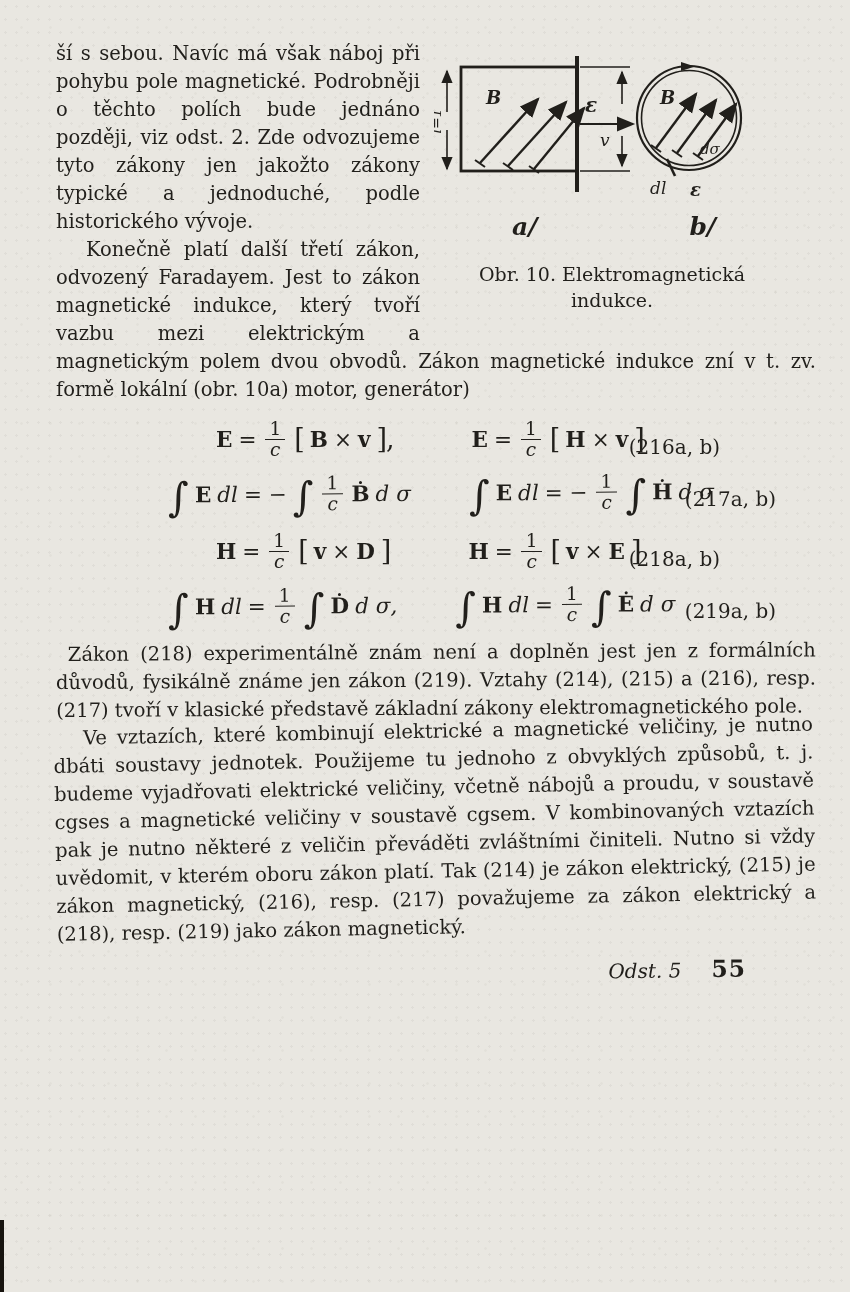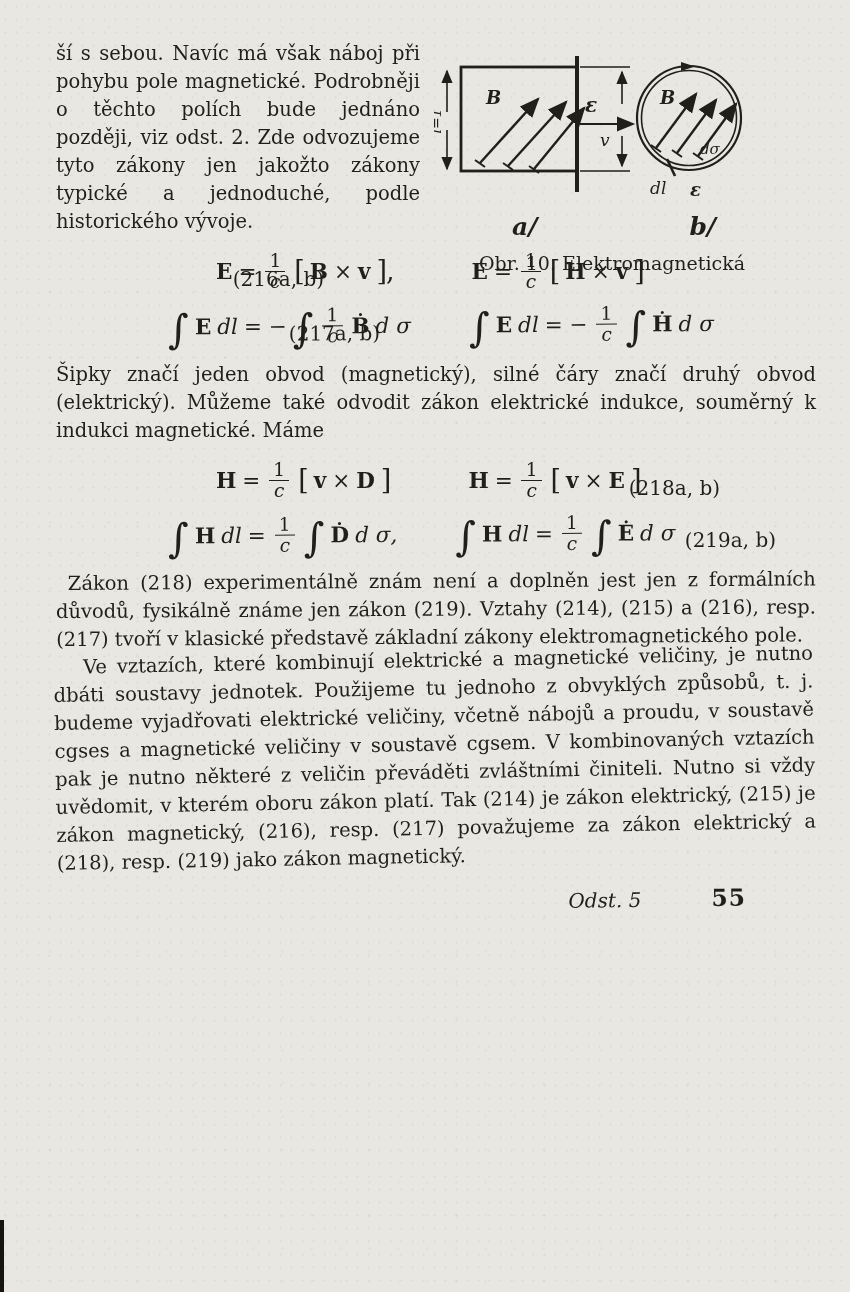--- a/index.html
+++ b/index.html
@@ -24,21 +24,21 @@
   .indent-sm{text-indent:12px;}
   .t1{transform:rotate(-0.35deg);transform-origin:0 50%;}
   .t2{transform:rotate(-0.7deg);transform-origin:0 60%;}
   .t3{transform:rotate(-1.1deg);transform-origin:0 75%;}
 
   
   figure.fig{float:right;width:382px;height:276px;margin:2px 0 4px 14px;position:relative;}
   .fig svg{display:block;}
   .fig-sublabels{display:flex;justify-content:space-between;padding:0 100px 0 78px;
     font-style:italic;font-weight:bold;font-size:25px;margin-top:0;}
-  .fig-caption{text-align:center;font-size:19px;line-height:26px;margin-top:9px;padding-right:26px;}
+  .fig-caption{text-align:center;font-size:19px;line-height:26px;margin-top:20px;padding-right:26px;}
 
   
   .eq-row{position:relative;display:flex;align-items:center;margin:15px 0 13px;}
   .eq-row.vec-row{padding-left:160px;gap:78px;}
   .eq-row.int-row{padding-left:112px;gap:58px;}
   .eq{display:inline-flex;align-items:center;gap:6px;font-size:21.5px;white-space:nowrap;}
   .vec{font-weight:bold;}
   .ital{font-style:italic;}
   .frac{display:inline-flex;flex-direction:column;align-items:center;line-height:1.08;font-size:18.5px;margin:0 2px;}
   .frac .num{padding:0 5px;}
@@ -46,21 +46,21 @@
   .int{font-size:40px;line-height:0;position:relative;top:3px;}
   .br{font-size:27px;position:relative;top:-1px;letter-spacing:-1px;}
   .eq-label{position:absolute;font-size:20px;margin-top:16px;}
   .eq-row.vec-row .eq-label{right:96px;}
   .eq-row.int-row .eq-label{right:40px;}
 
   
   .footer{display:flex;justify-content:flex-end;align-items:baseline;gap:30px;
     padding:14px 70px 0 0;font-size:20px;}
   .footer .odst{font-style:italic;margin-left:17px;}
-  .footer .pnum{font-weight:bold;font-size:23.5px;letter-spacing:1px;margin-left:40px;}
+  .footer .pnum{font-weight:bold;font-size:23.5px;letter-spacing:1px;}
 
   svg text{font-family:"DejaVu Serif","Liberation Serif",serif;fill:#211f1b;}
 </style>
 </head>
 <body>
 
 <div class="page">
   <div class="content">
 
     <div class="top-block">
@@ -116,24 +116,26 @@
           <text x="266" y="112" font-size="15" font-style="italic">dσ</text>
           <text x="216" y="152" font-size="17" font-style="italic">dl</text>
           <text x="256" y="154" font-size="18" font-style="italic" font-weight="bold">ε</text>
         </svg>
         <div class="fig-sublabels">
           <span>a/</span>
           <span>b/</span>
         </div>
         <figcaption class="fig-caption">
           <div>Obr. 10. Elektromagnetická</div>
+          <div>indukce.</div>
         </figcaption>
       </figure>
 
       <p class="body-text">ší s sebou. Navíc má však náboj při pohybu pole magnetické. Podrobněji o těchto polích bude jednáno později, viz odst. 2. Zde odvozujeme tyto zákony jen jakožto zákony typické a jednoduché, podle historického vývoje.</p>
+      <p class="body-text indent">Konečně platí další třetí zákon, odvozený Faradayem. Jest to zákon magnetické indukce, který tvoří vazbu mezi elektrickým a magnetickým polem dvou obvodů. Zákon magnetické indukce zní v t. zv. formě lokální (obr. 10a) motor, generátor)</p>
     </div>
 
     <div class="eq-row vec-row">
       <span class="eq">
         <span class="vec">E</span>
         <span>=</span>
         <span class="frac">
             <span class="num">1</span>
             <span class="den">c</span>
           </span>
@@ -183,21 +185,20 @@
             <span class="num">1</span>
             <span class="den">c</span>
           </span>
         <span class="int">∫</span>
         <span class="vec">Ḣ</span>
         <span class="ital">d σ</span>
       </span>
       <span class="eq-label">(217a, b)</span>
     </div>
 
-    <p class="body-text">Šipky značí jeden obvod (magnetický), silné čáry značí druhý obvod (elektrický). Můžeme také odvodit zákon elektrické indukce, souměrný k indukci magnetické. Máme</p>
 
     <div class="eq-row vec-row">
       <span class="eq">
         <span class="vec">H</span>
         <span>=</span>
         <span class="frac">
             <span class="num">1</span>
             <span class="den">c</span>
           </span>
         <span class="br">[</span>

